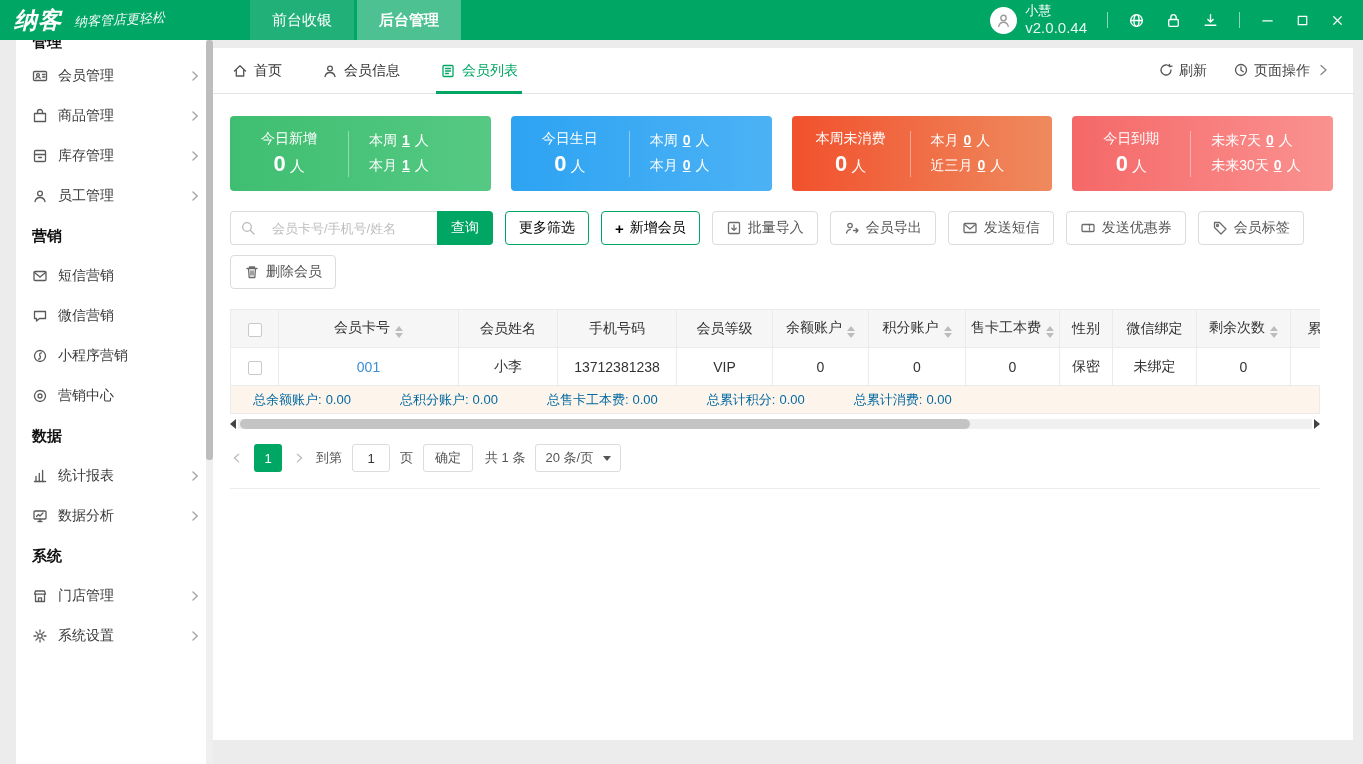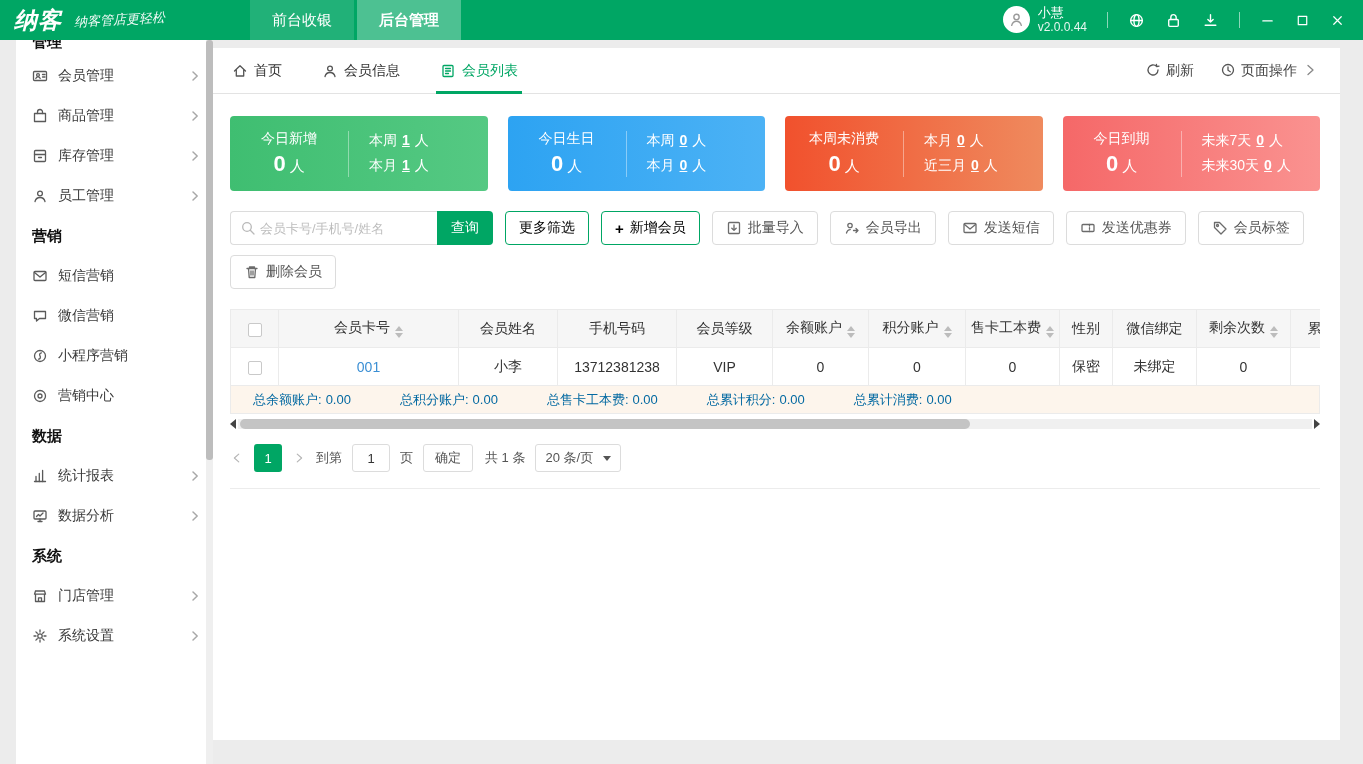--- a/index.html
+++ b/index.html
@@ -15,40 +15,40 @@
   .slogan { font-size:13px; font-style:italic; margin-left:12px; opacity:.95; transform:rotate(-3deg); white-space:nowrap; }
   .top-nav { display:flex; }
   .top-tab { padding:0 22px; display:flex; align-items:center; font-size:15px; background:rgba(255,255,255,.13); margin-right:3px; cursor:pointer; }
   .top-tab.active { background:rgba(255,255,255,.30); font-weight:bold; }
   .top-right { margin-left:auto; display:flex; align-items:center; gap:20px; padding-right:18px; }
   .userbox { display:flex; align-items:center; gap:8px; }
   .avatar { width:27px; height:27px; border-radius:50%; background:#fff; color:#9a9a9a; display:flex; align-items:center; justify-content:center; }
   .avatar .ic { width:17px; height:17px; }
   .user-meta { display:flex; flex-direction:column; line-height:1.15; }
   .user-name { font-size:13px; }
-  .user-version { font-size:12px; opacity:.9; }
+  .user-version { font-size:15px; opacity:.9; }
   .vsep { width:1px; height:16px; background:rgba(255,255,255,.55); }
   .topbtn { display:flex; align-items:center; justify-content:center; color:#fff; cursor:pointer; }
   .topbtn .ic { width:17px; height:17px; }
   .winbtn .ic { width:15px; height:15px; }
 
   
   .sidebar { position:absolute; left:16px; top:40px; bottom:0; width:197px; background:#fff; overflow:hidden; }
   .side-scroll { position:absolute; right:0; top:0; bottom:0; width:7px; background:#efefef; }
   .side-thumb { width:7px; height:58%; background:#bdbdbd; border-radius:3px; }
   .side-partial { height:16px; overflow:hidden; }
   .side-partial .side-header { margin-top:-18px; }
   .side-item { height:40px; display:flex; align-items:center; gap:10px; padding:0 10px 0 16px; font-size:14px; color:#3a3a3a; cursor:pointer; }
   .side-item .ic { color:#5a5a5a; }
   .side-item .chev { margin-left:auto; color:#a8a8a8; }
   .side-item .chev svg { stroke-width:1.5; }
   .side-header { height:40px; display:flex; align-items:center; padding-left:16px; font-size:15px; font-weight:bold; color:#111; }
 
   
-  .main { margin-left:197px; height:724px; background:#ececec; padding:8px 23px 24px 13px; }
+  .main { margin-left:197px; height:724px; background:#ececec; padding:8px 10px 24px 13px; }
   .panel { background:#fff; min-height:692px; }
 
   .tabbar { height:46px; border-bottom:1px solid #e3e3e3; display:flex; align-items:center; padding:0 22px; }
   .tab { display:flex; align-items:center; gap:6px; height:46px; margin-right:40px; cursor:pointer; position:relative; color:#333; }
   .tab .ic { color:#555; }
   .tab.active { color:#00a664; }
   .tab.active .ic { color:#00a664; }
   .tab.active::after { content:""; position:absolute; left:-4px; right:-4px; bottom:0; height:3px; background:#00a664; }
   .tabbar-right { margin-left:auto; display:flex; align-items:center; gap:26px; color:#444; }
   .tab-action { display:flex; align-items:flex-start; gap:5px; cursor:pointer; }
@@ -69,21 +69,21 @@
   .card-count { font-size:15px; }
   .card-count b { font-size:22px; font-weight:bold; margin-right:4px; }
   .card-div { width:1px; height:46px; background:rgba(255,255,255,.4); }
   .card-right { flex:1; display:flex; flex-direction:column; gap:7px; padding-left:20px; font-size:14px; }
   .stat-line b { font-weight:bold; text-decoration:underline; margin:0 5px; }
 
   
   .toolbar { display:flex; flex-wrap:wrap; gap:12px; margin-top:20px; align-items:center; }
   .toolbar2 { margin-top:10px; }
   .search-group { display:flex; }
-  .search-box { width:207px; height:34px; border:1px solid #dcdcdc; border-right:none; border-radius:4px 0 0 4px; display:flex; align-items:center; gap:4px; padding:0 9px; color:#b9b9b9; background:#fff; }
+  .search-box { width:207px; height:34px; border:1px solid #dcdcdc; border-right:none; border-radius:4px 0 0 4px; display:flex; align-items:center; gap:16px; padding:0 9px; color:#b9b9b9; background:#fff; }
   .search-box input { border:none; outline:none; width:100%; font-size:13px; font-family:inherit; color:#333; }
   .search-box input::placeholder { color:#bdbdbd; }
   .btn { height:34px; padding:0 13px; display:inline-flex; align-items:center; gap:6px; background:#fff; border:1px solid #dcdcdc; border-radius:4px; font-size:14px; color:#555; cursor:pointer; }
   .btn .ic { color:#6b6b6b; }
   .btn-primary { height:34px; padding:0 14px; background:#00a664; color:#fff; border:none; border-radius:0 4px 4px 0; font-size:14px; cursor:pointer; }
   .btn-green { border-color:#00a664; color:#000000; }
   .btn-green .plus { font-size:15px; font-weight:bold; }
 
   
   .table-wrap { margin-top:20px; width:1090px; overflow:hidden; }

